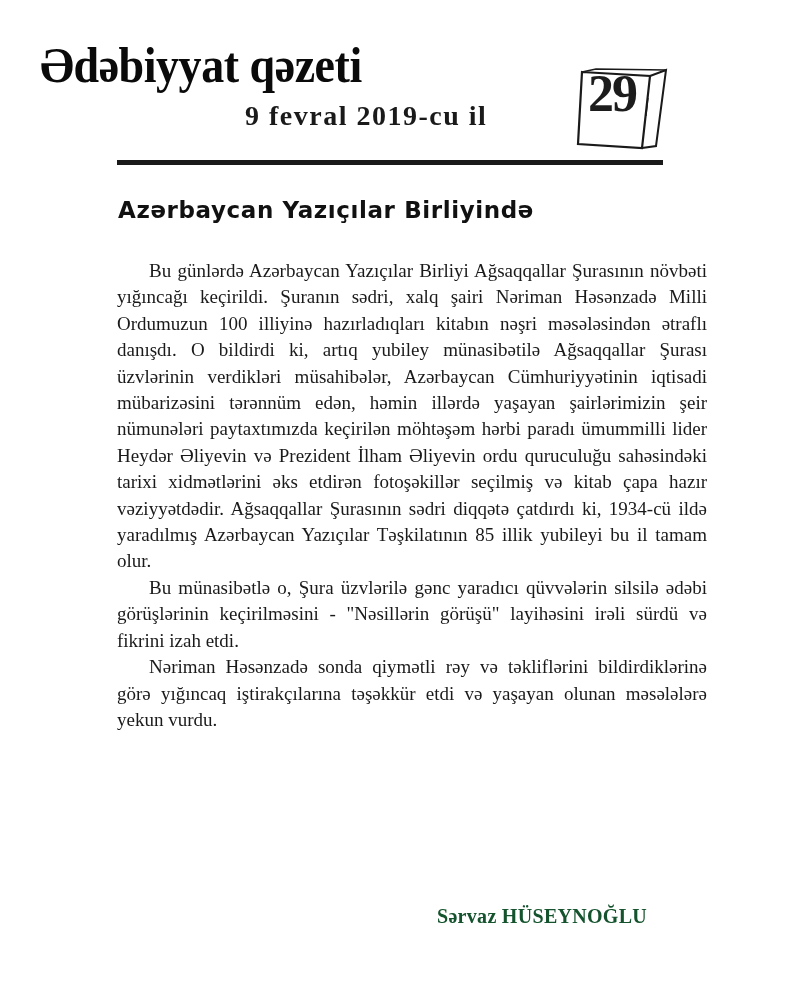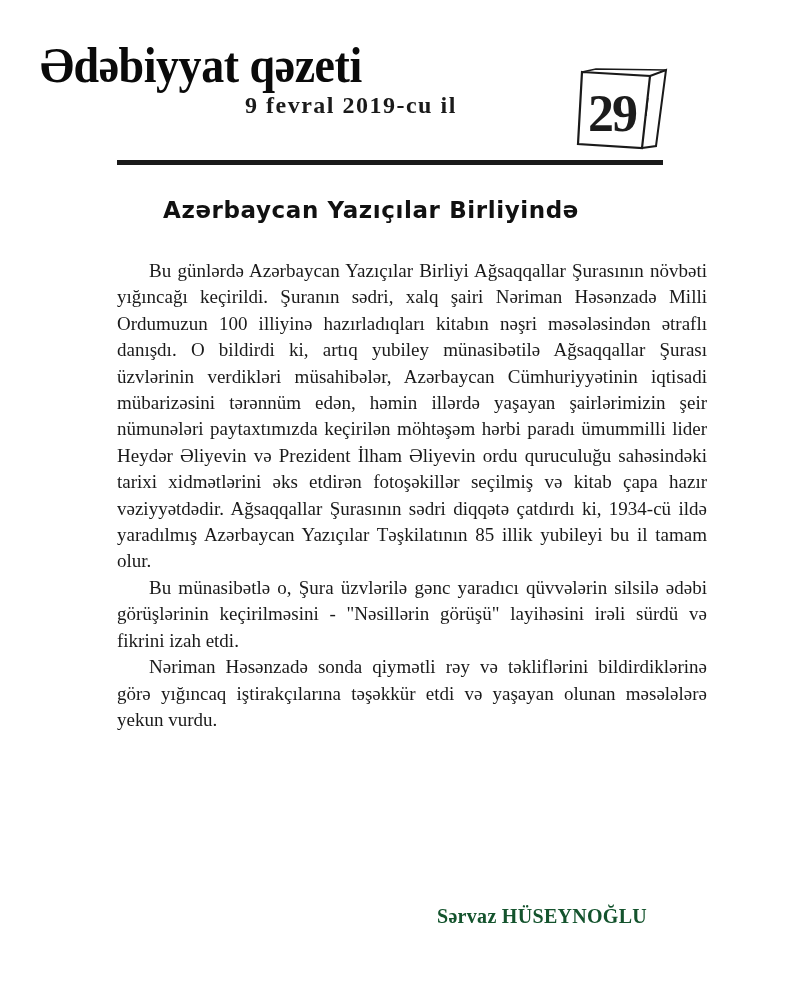--- a/index.html
+++ b/index.html
@@ -4,41 +4,41 @@
 <style>
   html, body { margin: 0; padding: 0; background: #ffffff; }
   body { width: 794px; height: 994px; position: relative; overflow: hidden; color: #111; }
   .masthead-title {
     position: absolute; left: 40px; top: 40px;
     font-family: "Liberation Serif", serif; font-weight: bold; font-size: 50px;
     line-height: 1; letter-spacing: -0.5px; transform: scaleX(0.92); transform-origin: left top;
     color: #0a0a0a;
   }
   .masthead-date {
-    position: absolute; left: 245px; top: 92px;
-    font-family: "Liberation Serif", serif; font-weight: bold; font-size: 24px;
+    position: absolute; left: 245px; top: 100px;
+    font-family: "Liberation Serif", serif; font-weight: bold; font-size: 28px;
     letter-spacing: 1.5px; color: #1a1a1a; text-align: right;
   }
   .page-box {
     position: absolute; left: 576px; top: 68px; width: 92px; height: 84px;
   }
   .page-box svg { position: absolute; left: 0; top: 0; }
   .page-number {
-    position: absolute; left: 12px; top: 20px;
+    position: absolute; left: 12px; top: 0;
     font-family: "Liberation Serif", serif; font-weight: bold; font-size: 52px;
     line-height: 1; color: #1c1c1c; letter-spacing: -2px;
   }
   .rule {
     position: absolute; left: 117px; top: 160px; width: 546px; height: 5px;
     background: #1a1a1a;
   }
   .headline {
     position: absolute; left: 118px; top: 197px; width: 600px;
     font-family: "DejaVu Sans", sans-serif; font-weight: bold; font-size: 23px;
-    letter-spacing: 0.6px; color: #111; margin-left: 45px;
+    letter-spacing: 0.6px; color: #111;
   }
   .article {
     position: absolute; left: 117px; top: 258px; width: 590px;
     font-family: "Liberation Serif", serif; font-size: 19px; line-height: 26.4px;
     color: #1a1a1a; text-align: justify;
   }
   .article p { margin: 0; text-indent: 32px; }
   .signature {
     position: absolute; left: 437px; top: 905px;
     font-family: "Liberation Serif", serif; font-weight: bold; font-size: 20px;

